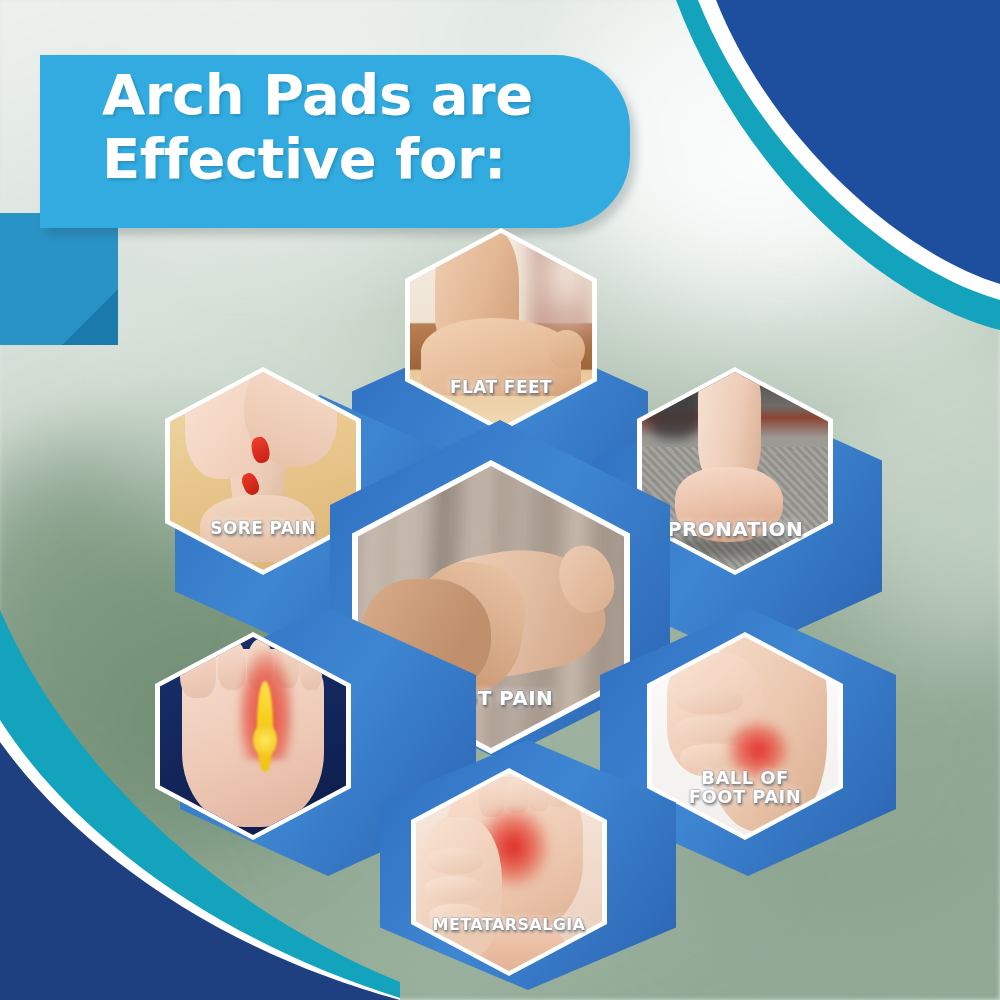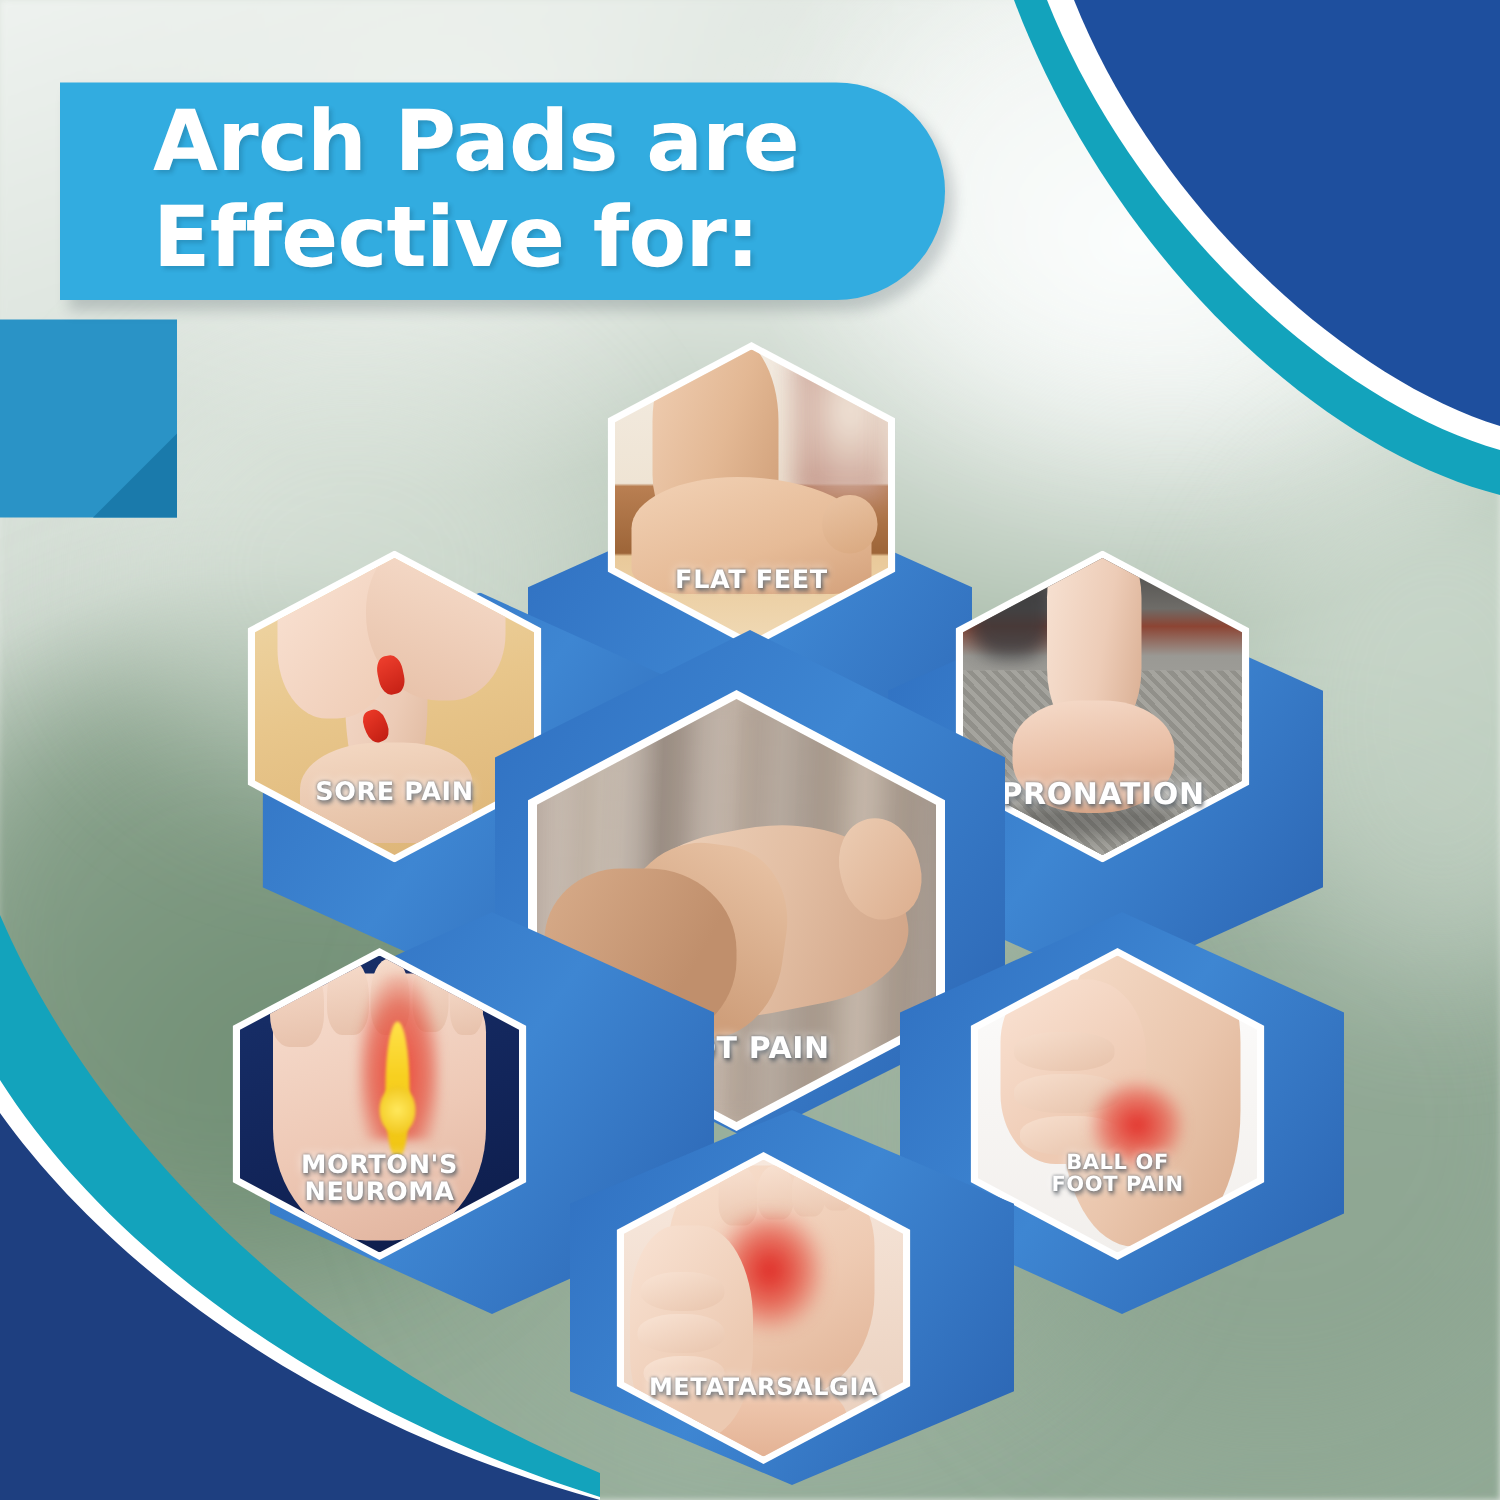--- a/index.html
+++ b/index.html
@@ -42,21 +42,21 @@
     position:absolute;left:0;top:213px;width:118px;height:132px;
     background:#2a93c6;
   }
   #banner-tail::after{
     content:"";position:absolute;right:0;bottom:0;
     border-style:solid;border-width:0 0 56px 56px;
     border-color:transparent transparent #1a7aab transparent;
   }
   #banner{
     position:absolute;left:40px;top:55px;
-    height:145px;width:590px;
+    height:173px;width:590px;
     background:#32ace0;
     border-radius:0 74px 74px 0;
     box-shadow:6px 7px 9px rgba(40,60,70,.22);
   }
   #banner-text{
     position:absolute;left:62px;top:8px;
     color:#ffffff;
     font-size:56px;line-height:64px;
     font-weight:bold;letter-spacing:-.5px;
     font-family:"DejaVu Sans","Liberation Sans",sans-serif;
@@ -326,39 +326,37 @@
             <div class="tn t1"></div>
               <div class="tn t2"></div>
               <div class="tn t3"></div>
             <div class="tn t4"></div>
               <div class="tn t5"></div>
             <div class="red"></div>
               <div class="nerve"></div>
               <div class="bulb"></div>
           </div>
         </div>
-        <div class="hex-label" style="top:136px;font-size:17px;">MORTON'S
-NEUROMA</div>
       </div>
     </div>
 
     <div class="hex-cell">
       <div class="hex-plate hexclip" style="left:600px;top:608px;width:296px;height:268px;"></div>
       <div class="hex-frame hexclip" style="left:647px;top:632px;width:196px;height:208px;">
         <div class="hex-photo hexclip" style="left:5px;top:5px;width:186px;height:198px;">
           <div class="ph art-ball">
             <div class="foot"></div>
               <div class="hand"></div>
             <div class="fing f1"></div>
               <div class="fing f2"></div>
               <div class="fing f3"></div>
             <div class="red"></div>
           </div>
         </div>
-        <div class="hex-label" style="top:136px;font-size:14px;">BALL OF
+        <div class="hex-label" style="top:136px;font-size:18px;">BALL OF
 FOOT PAIN</div>
       </div>
     </div>
 
     <div class="hex-cell">
       <div class="hex-plate hexclip" style="left:380px;top:740px;width:296px;height:250px;"></div>
       <div class="hex-frame hexclip" style="left:411px;top:768px;width:196px;height:208px;">
         <div class="hex-photo hexclip" style="left:5px;top:5px;width:186px;height:198px;">
           <div class="ph art-meta">
             <div class="sole"></div>

